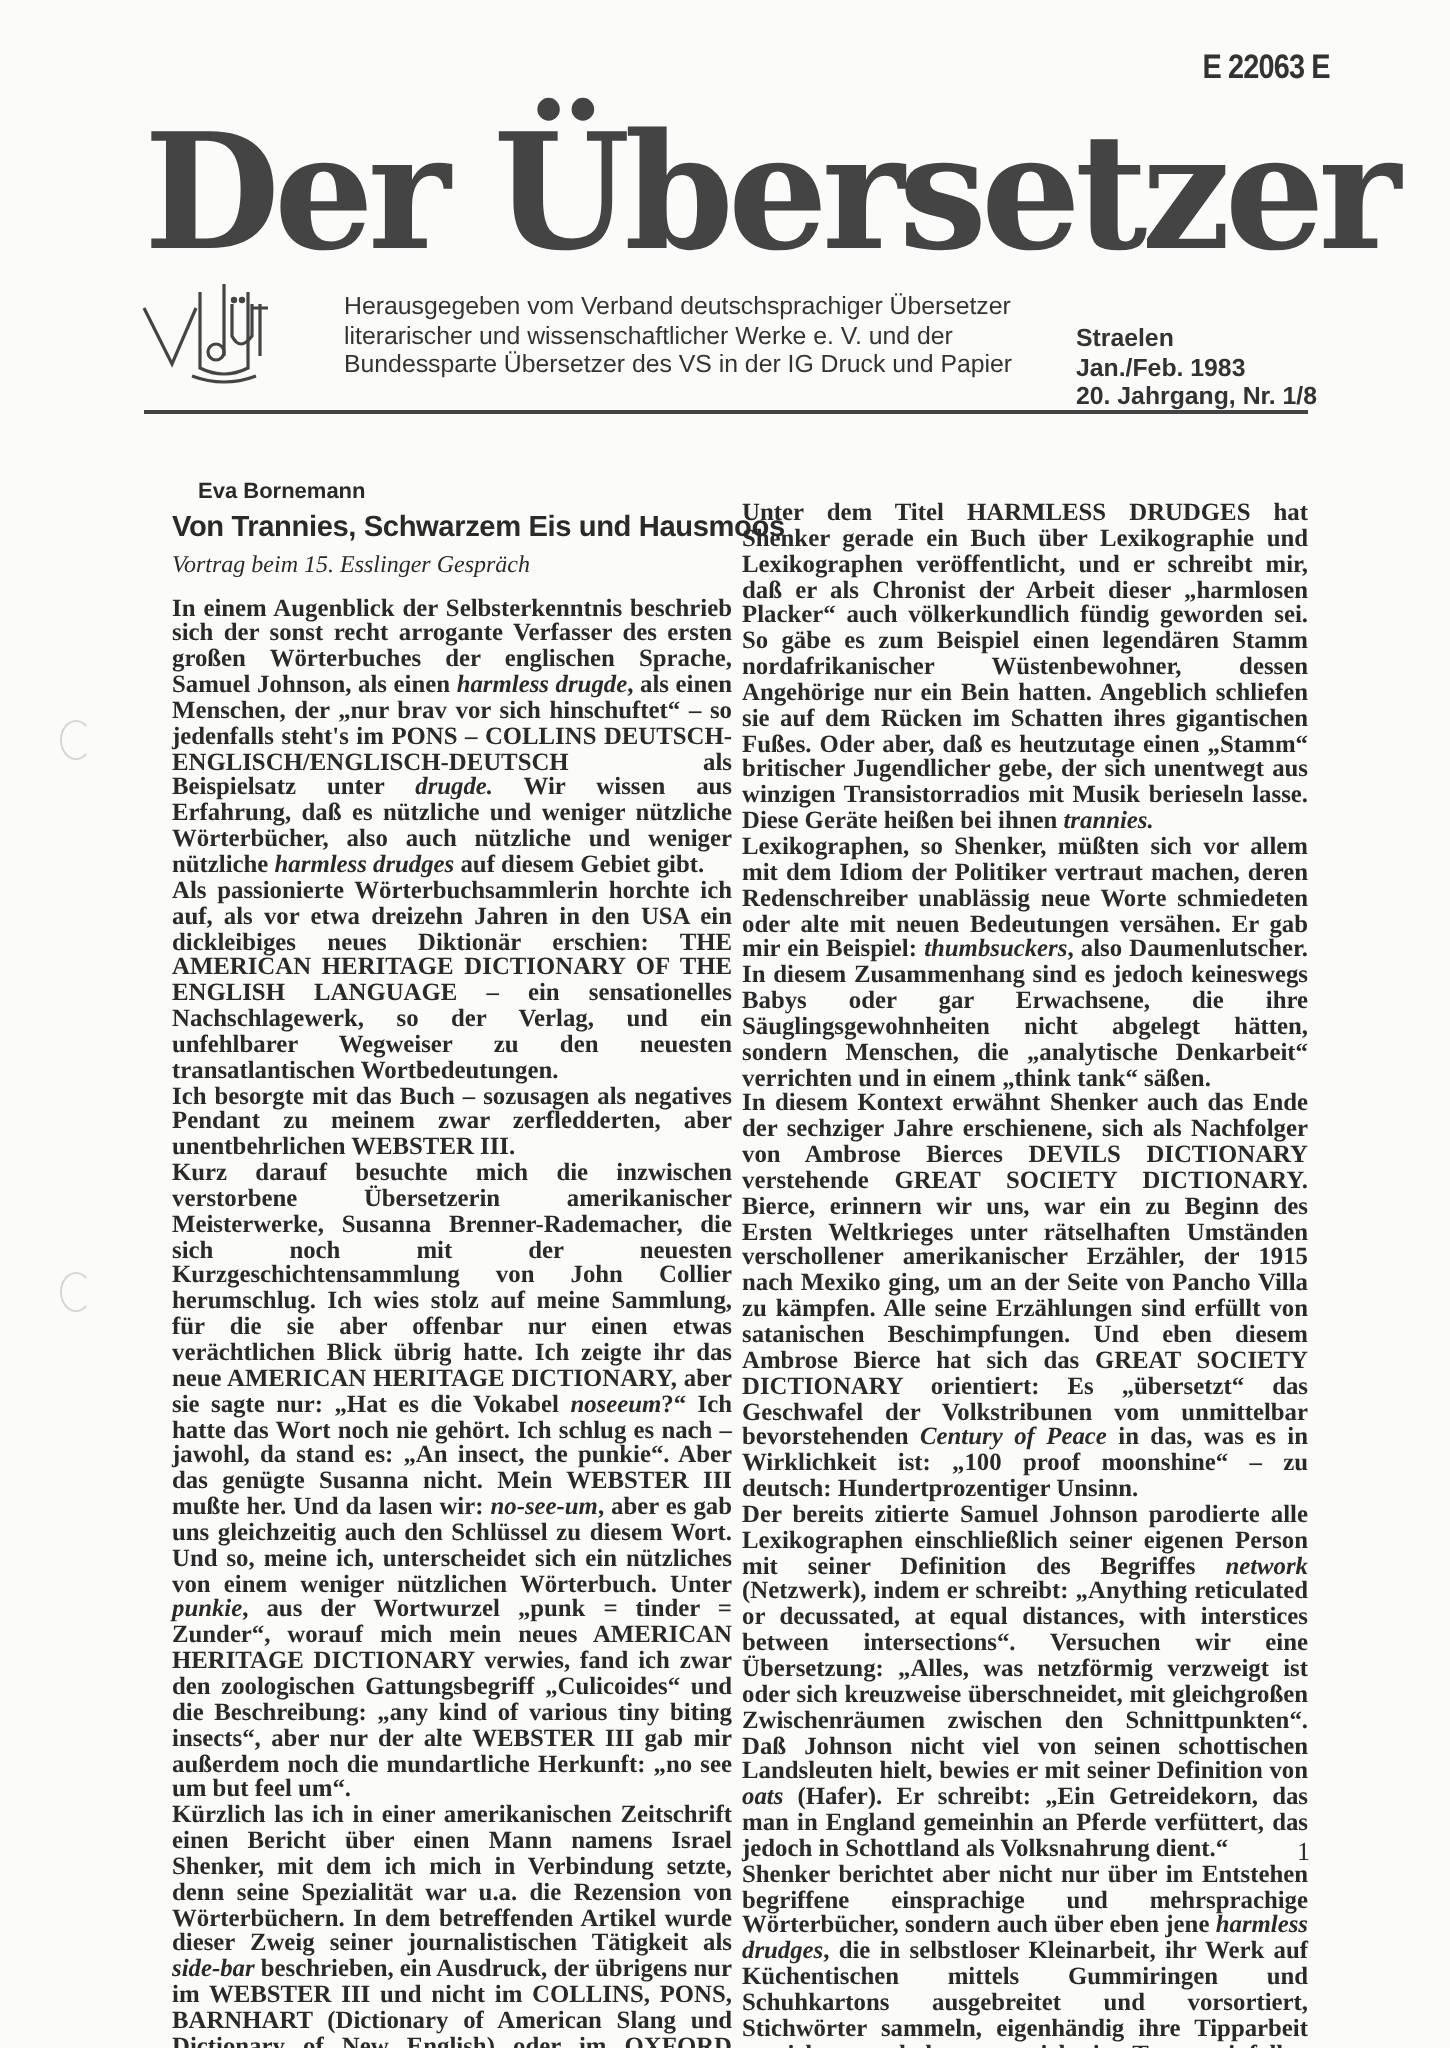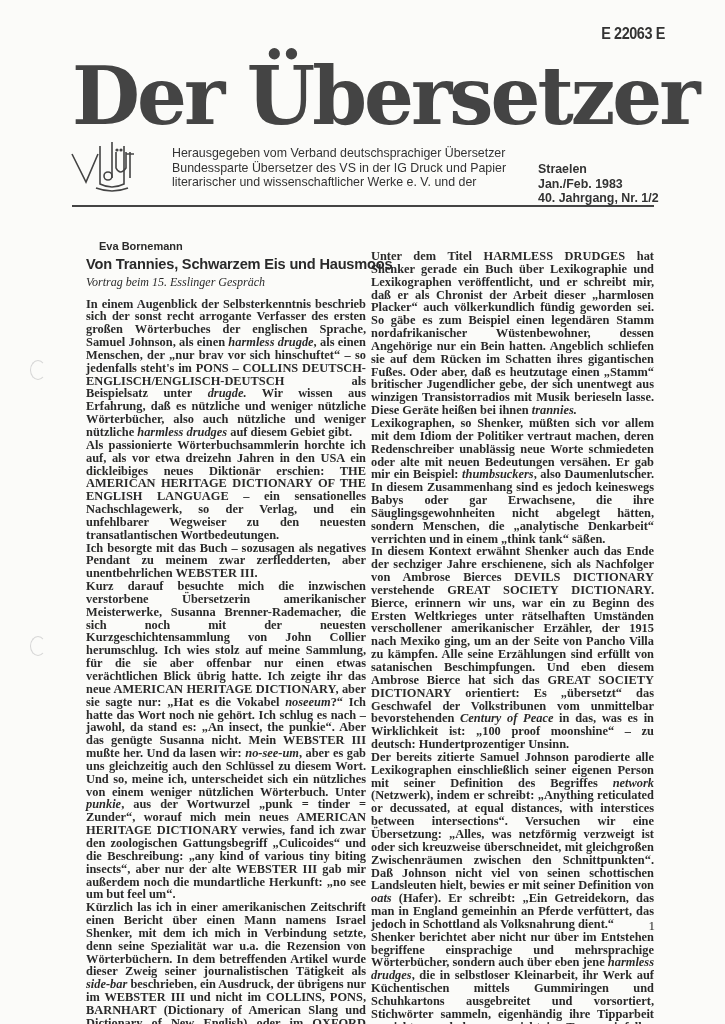--- a/index.html
+++ b/index.html
@@ -50,28 +50,28 @@
       <path d="M62 14 L62 40 M58 16 L66 16"></path>
       <path d="M28 50 Q44 56 60 50"></path>
       <circle cx="49" cy="12" r="0.8" fill="#444"></circle>
       <circle cx="53" cy="12" r="0.8" fill="#444"></circle>
     </g>
   </svg>
 </div>
 
 <div class="publisher">
   <div>Herausgegeben vom Verband deutschsprachiger Übersetzer</div>
+  <div>literarischer und wissenschaftlicher Werke e. V. und der</div>
   <div>Bundessparte Übersetzer des VS in der IG Druck und Papier</div>
-  <div>literarischer und wissenschaftlicher Werke e. V. und der</div>
 </div>
 
 <div class="issue">
   <div>Straelen</div>
   <div>Jan./Feb. 1983</div>
-  <div>40. Jahrgang, Nr. 1/2</div>
+  <div>20. Jahrgang, Nr. 1/8</div>
 </div>
 
 <div class="rule"></div>
 
 <div class="hole" style="top:360px"></div>
 <div class="hole" style="top:636px"></div>
 
 <div class="col left">
   <div class="author">Eva Bornemann</div>
   <div class="title">Von Trannies, Schwarzem Eis und Hausmoos</div>

